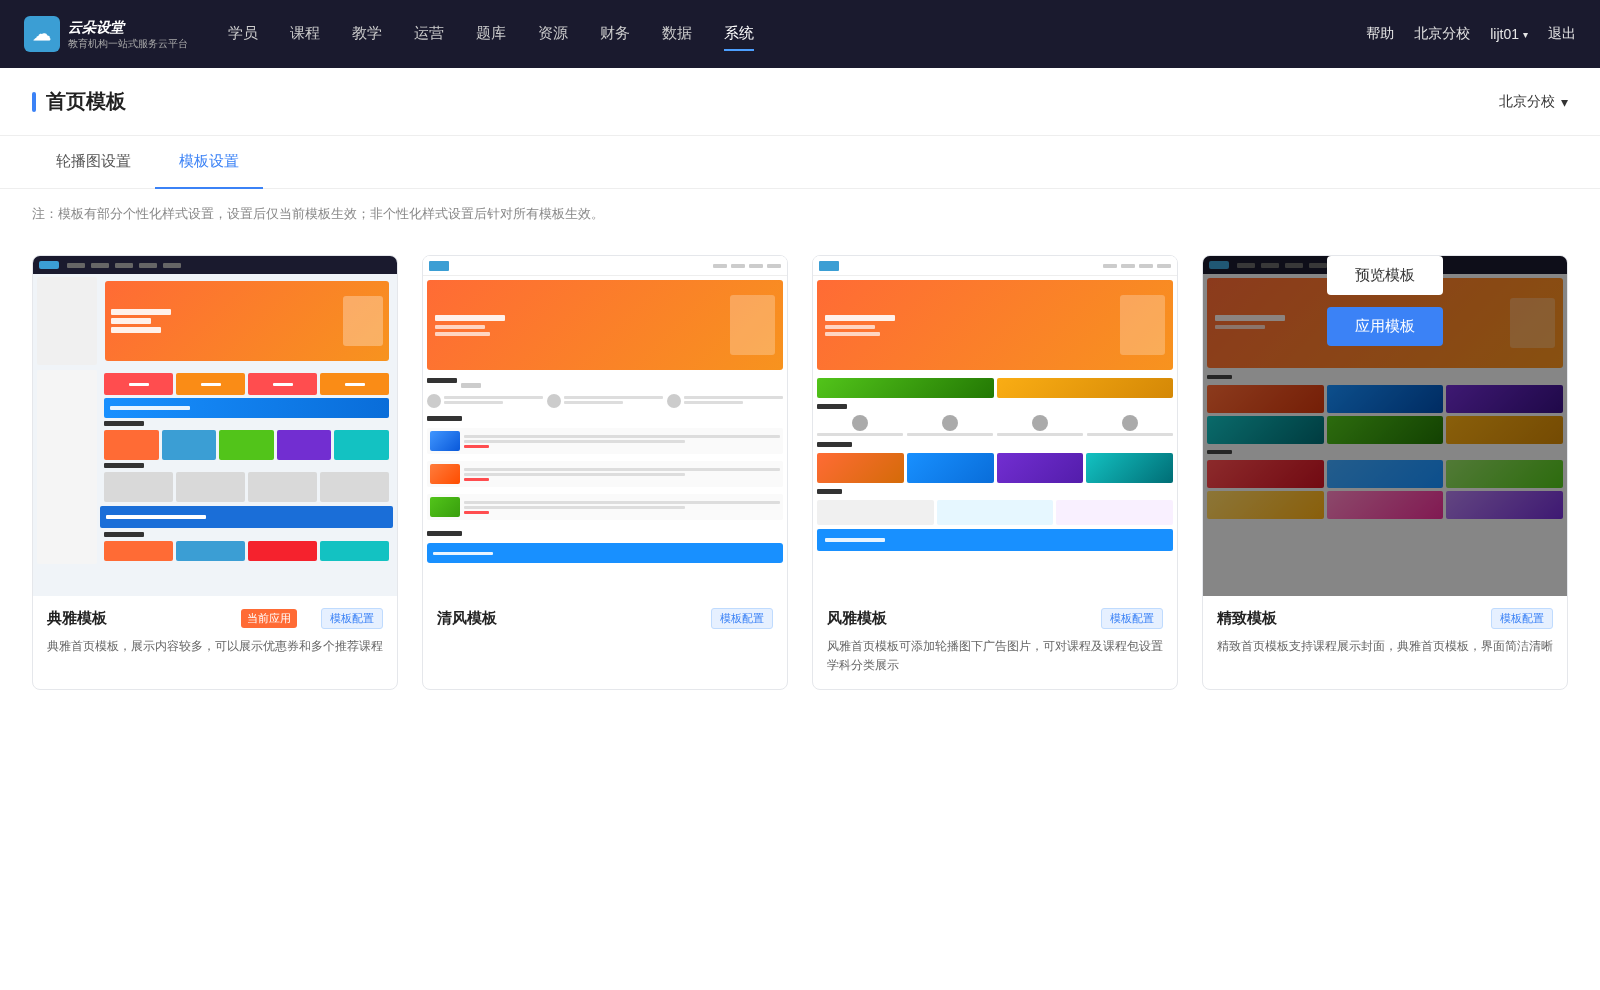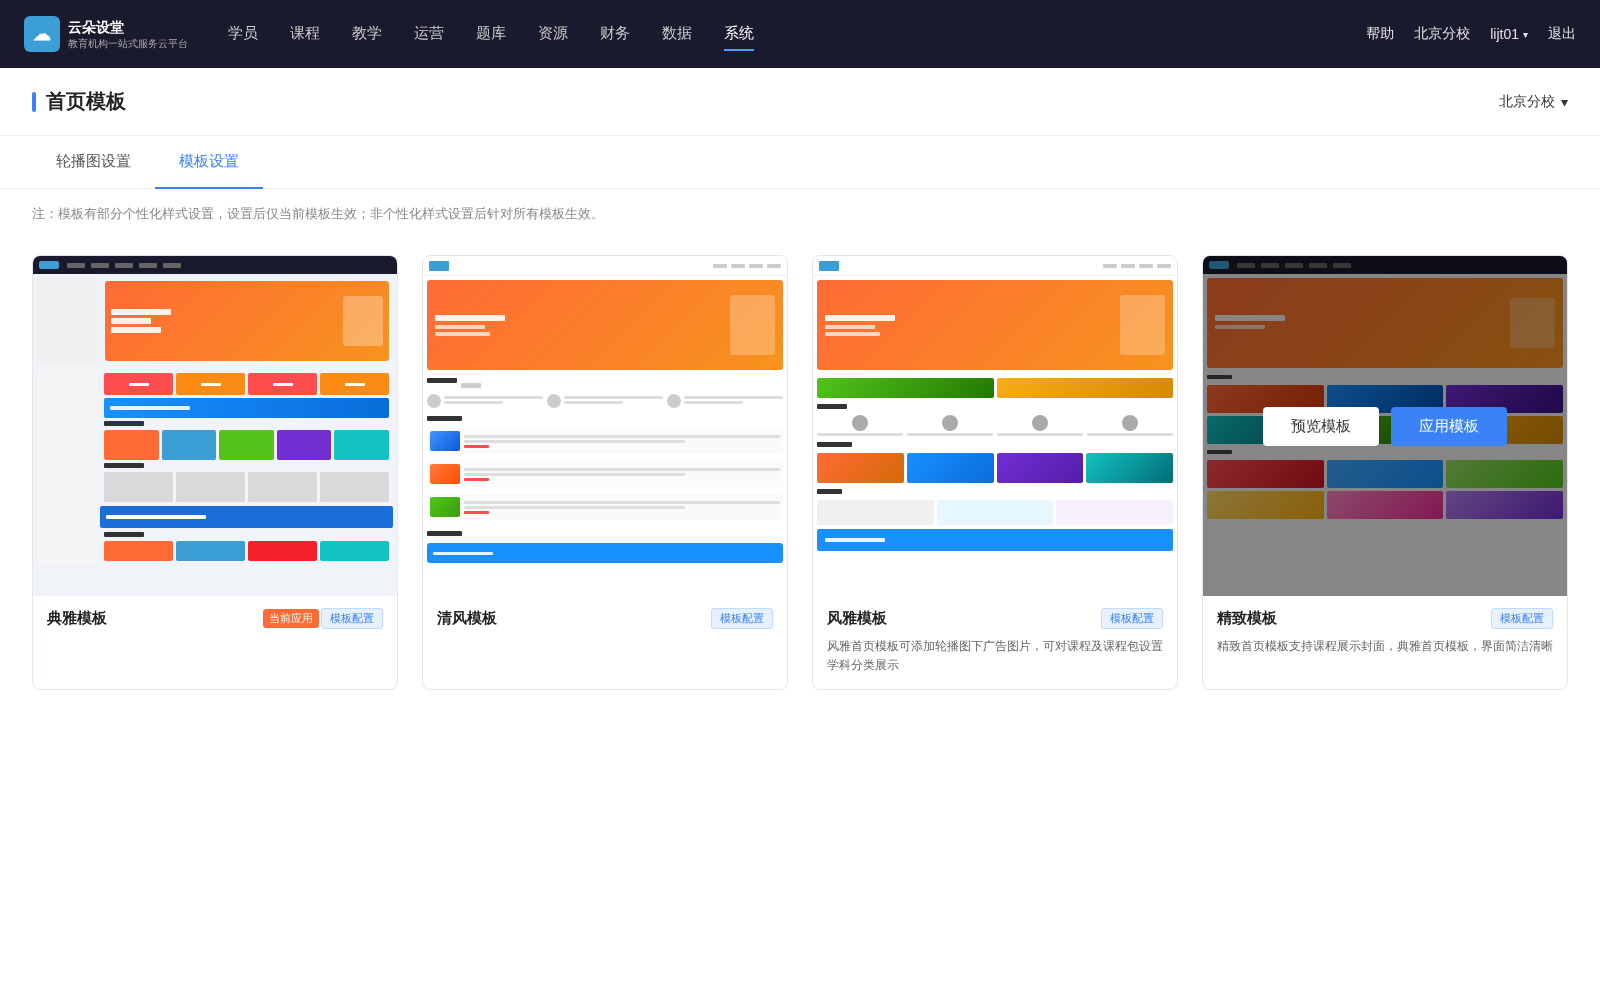--- a/index.html
+++ b/index.html
@@ -4,21 +4,21 @@
   <style>
     * { box-sizing: border-box; margin: 0; padding: 0; }
     body { font-family: -apple-system, BlinkMacSystemFont, "PingFang SC", "Microsoft YaHei", sans-serif; background: #f5f5f5; min-height: 990px; }
 
     
     .nav { background: #1a1a2e; display: flex; align-items: center; height: 68px; padding: 0 24px; position: relative; }
     .nav-logo { display: flex; align-items: center; margin-right: 40px; }
     .nav-logo-icon { width: 36px; height: 36px; background: #3b9ed4; border-radius: 6px; display: flex; align-items: center; justify-content: center; margin-right: 8px; }
     .nav-logo-icon span { color: white; font-size: 18px; font-weight: bold; }
     .nav-logo-text { color: white; font-size: 12px; line-height: 1.3; }
-    .nav-logo-text .main { font-size: 14px; font-weight: bold; }
+    .nav-logo-text .main { font-size: 14px; font-weight: bold; font-style: italic; }
     .nav-menu { display: flex; gap: 32px; flex: 1; }
     .nav-item { color: #ccc; font-size: 15px; cursor: pointer; padding: 6px 0; text-decoration: none; }
     .nav-item.active { color: white; border-bottom: 2px solid #4d9fff; }
     .nav-right { display: flex; align-items: center; gap: 20px; }
     .nav-right-item { color: #e5e5e5; font-size: 14px; cursor: pointer; }
     .nav-right-item.user { display: flex; align-items: center; gap: 4px; }
     .caret { font-size: 10px; }
 
     
     .page { background: white; min-height: calc(990px - 68px); }
@@ -77,29 +77,29 @@
     .mini-person-info { flex: 1; }
     .mini-person-line { height: 3px; background: #ddd; border-radius: 1px; margin-bottom: 2px; }
 
     .mini-vouchers { display: flex; gap: 3px; margin: 3px 4px; }
     .mini-voucher { flex: 1; height: 22px; border-radius: 2px; display: flex; align-items: center; justify-content: center; }
     .mini-voucher.red-v { background: #ff4d4f; }
     .mini-voucher.orange-v { background: #fa8c16; }
     .mini-voucher-text { width: 20px; height: 3px; background: white; border-radius: 1px; }
 
     
-    .template-overlay { position: absolute; top: 0; left: 0; right: 0; bottom: 0; background: rgba(0,0,0,0.45); display: flex; flex-direction: row; align-items: center; justify-content: center; gap: 12px; }
+    .template-overlay { position: absolute; top: 0; left: 0; right: 0; bottom: 0; background: rgba(0,0,0,0.45); display: flex; flex-direction: column; align-items: center; gap: 12px; }
     .overlay-preview-btn { background: white; color: #333; border: none; padding: 10px 28px; border-radius: 4px; font-size: 15px; cursor: pointer; font-weight: 500; }
     .overlay-apply-btn { background: #3b82f6; color: white; border: none; padding: 10px 28px; border-radius: 4px; font-size: 15px; cursor: pointer; font-weight: 500; }
 
     
     .template-info { padding: 12px 14px 14px; }
     .template-name-row { display: flex; align-items: center; justify-content: space-between; margin-bottom: 8px; }
     .template-name { font-size: 15px; font-weight: 600; color: #222; }
-    .template-badges { display: flex; gap: 2px; align-items: center; padding-left: 21px; }
+    .template-badges { display: flex; gap: 24px; align-items: center; padding-left: 21px; }
     .badge-current { background: #ff6b35; color: white; font-size: 11px; padding: 2px 6px; border-radius: 3px; }
     .badge-config { background: #e6f0ff; color: #3b82f6; font-size: 11px; padding: 2px 8px; border-radius: 3px; cursor: pointer; border: 1px solid #bfdbfe; }
     .template-desc { font-size: 12px; color: #666; line-height: 1.6; }
 
     
     .mini-nav-white { height: 20px; background: white; border-bottom: 1px solid #eee; display: flex; align-items: center; padding: 0 6px; gap: 6px; }
     .mini-logo-w { width: 20px; height: 10px; background: #3b9ed4; border-radius: 1px; }
     .mini-menu-items { display: flex; gap: 4px; margin-left: auto; }
     .mini-menu-item { width: 14px; height: 4px; background: #ccc; border-radius: 1px; }
 
@@ -252,20 +252,21 @@
         </div>
       </div>
       <div class="template-info">
         <div class="template-name-row">
           <span class="template-name">典雅模板</span>
           <div class="template-badges">
             <span class="badge-current">当前应用</span>
             <span class="badge-config">模板配置</span>
           </div>
         </div>
+        <div class="template-desc">典雅首页模板，展示内容较多，可以展示优惠券和多个推荐课程</div>
       </div>
     </div>
 
     <div class="template-card">
       <div class="template-preview">
         <div class="template-preview-placeholder wind-preview">
           <div class="mini-nav-white">
             <div class="mini-logo-w"></div>
             <div class="mini-menu-items">
               <div class="mini-menu-item"></div>

